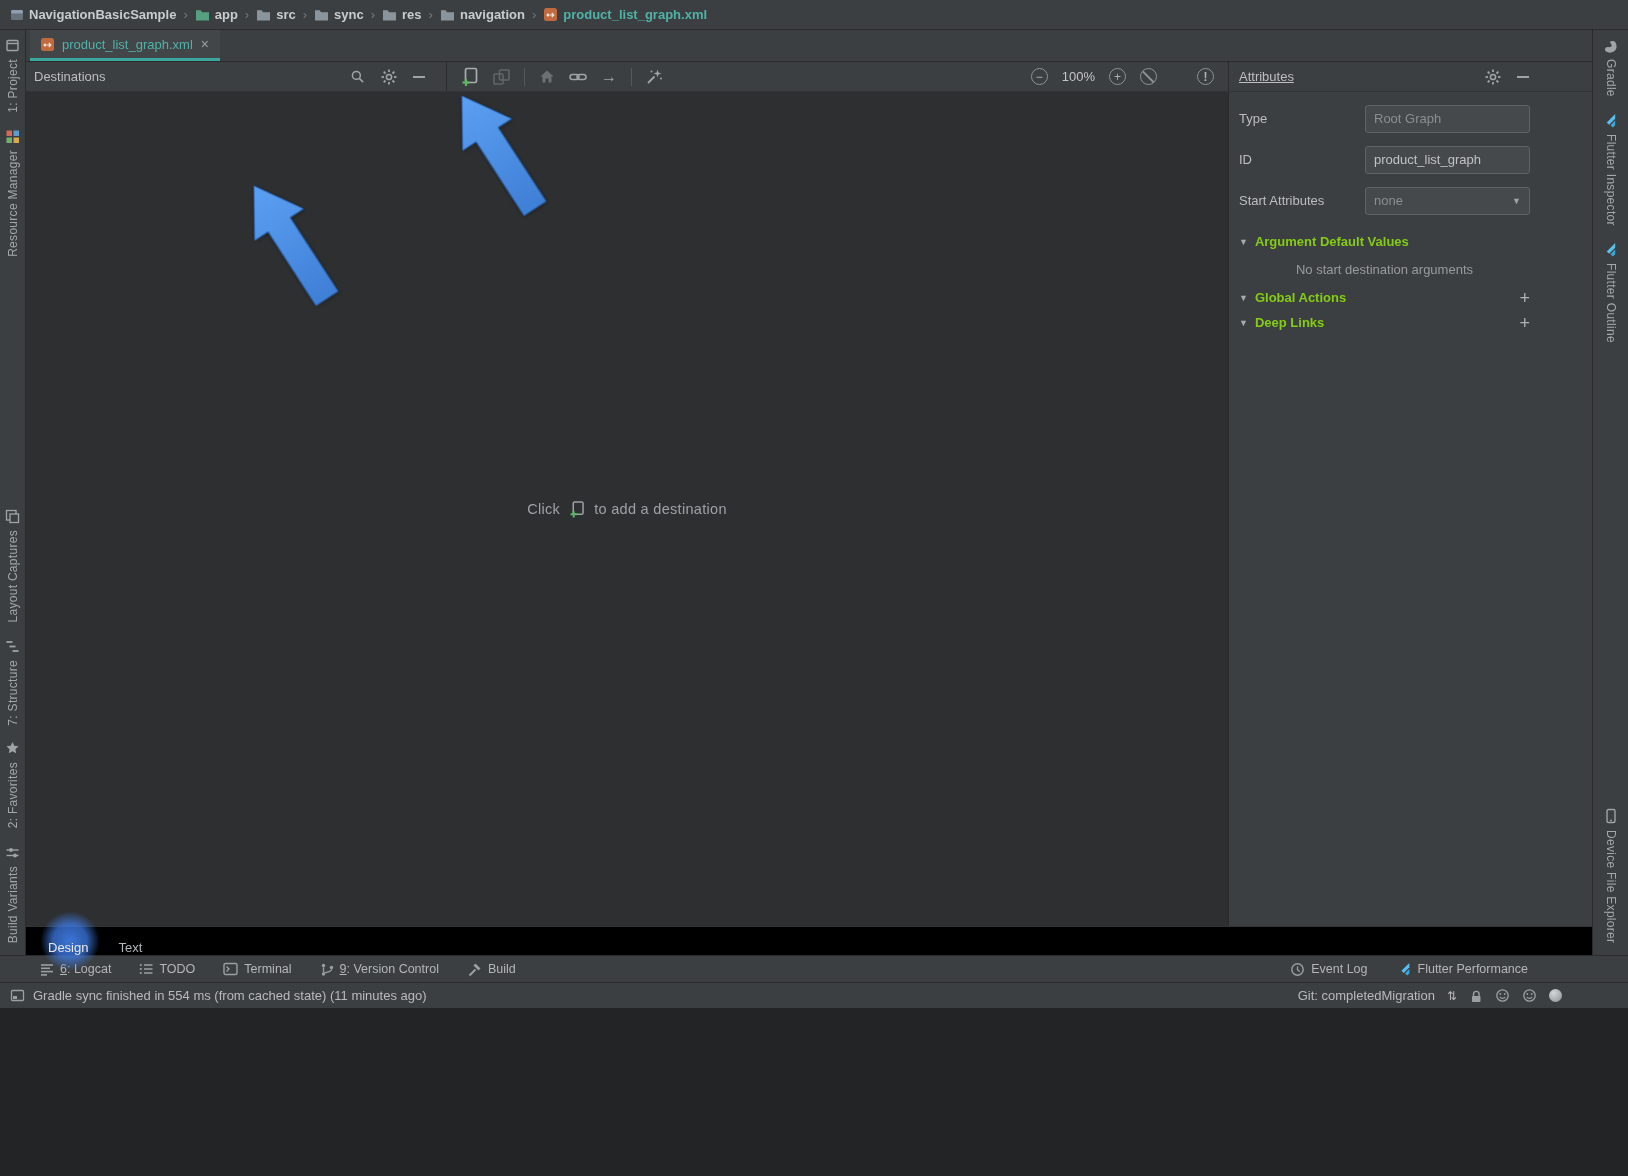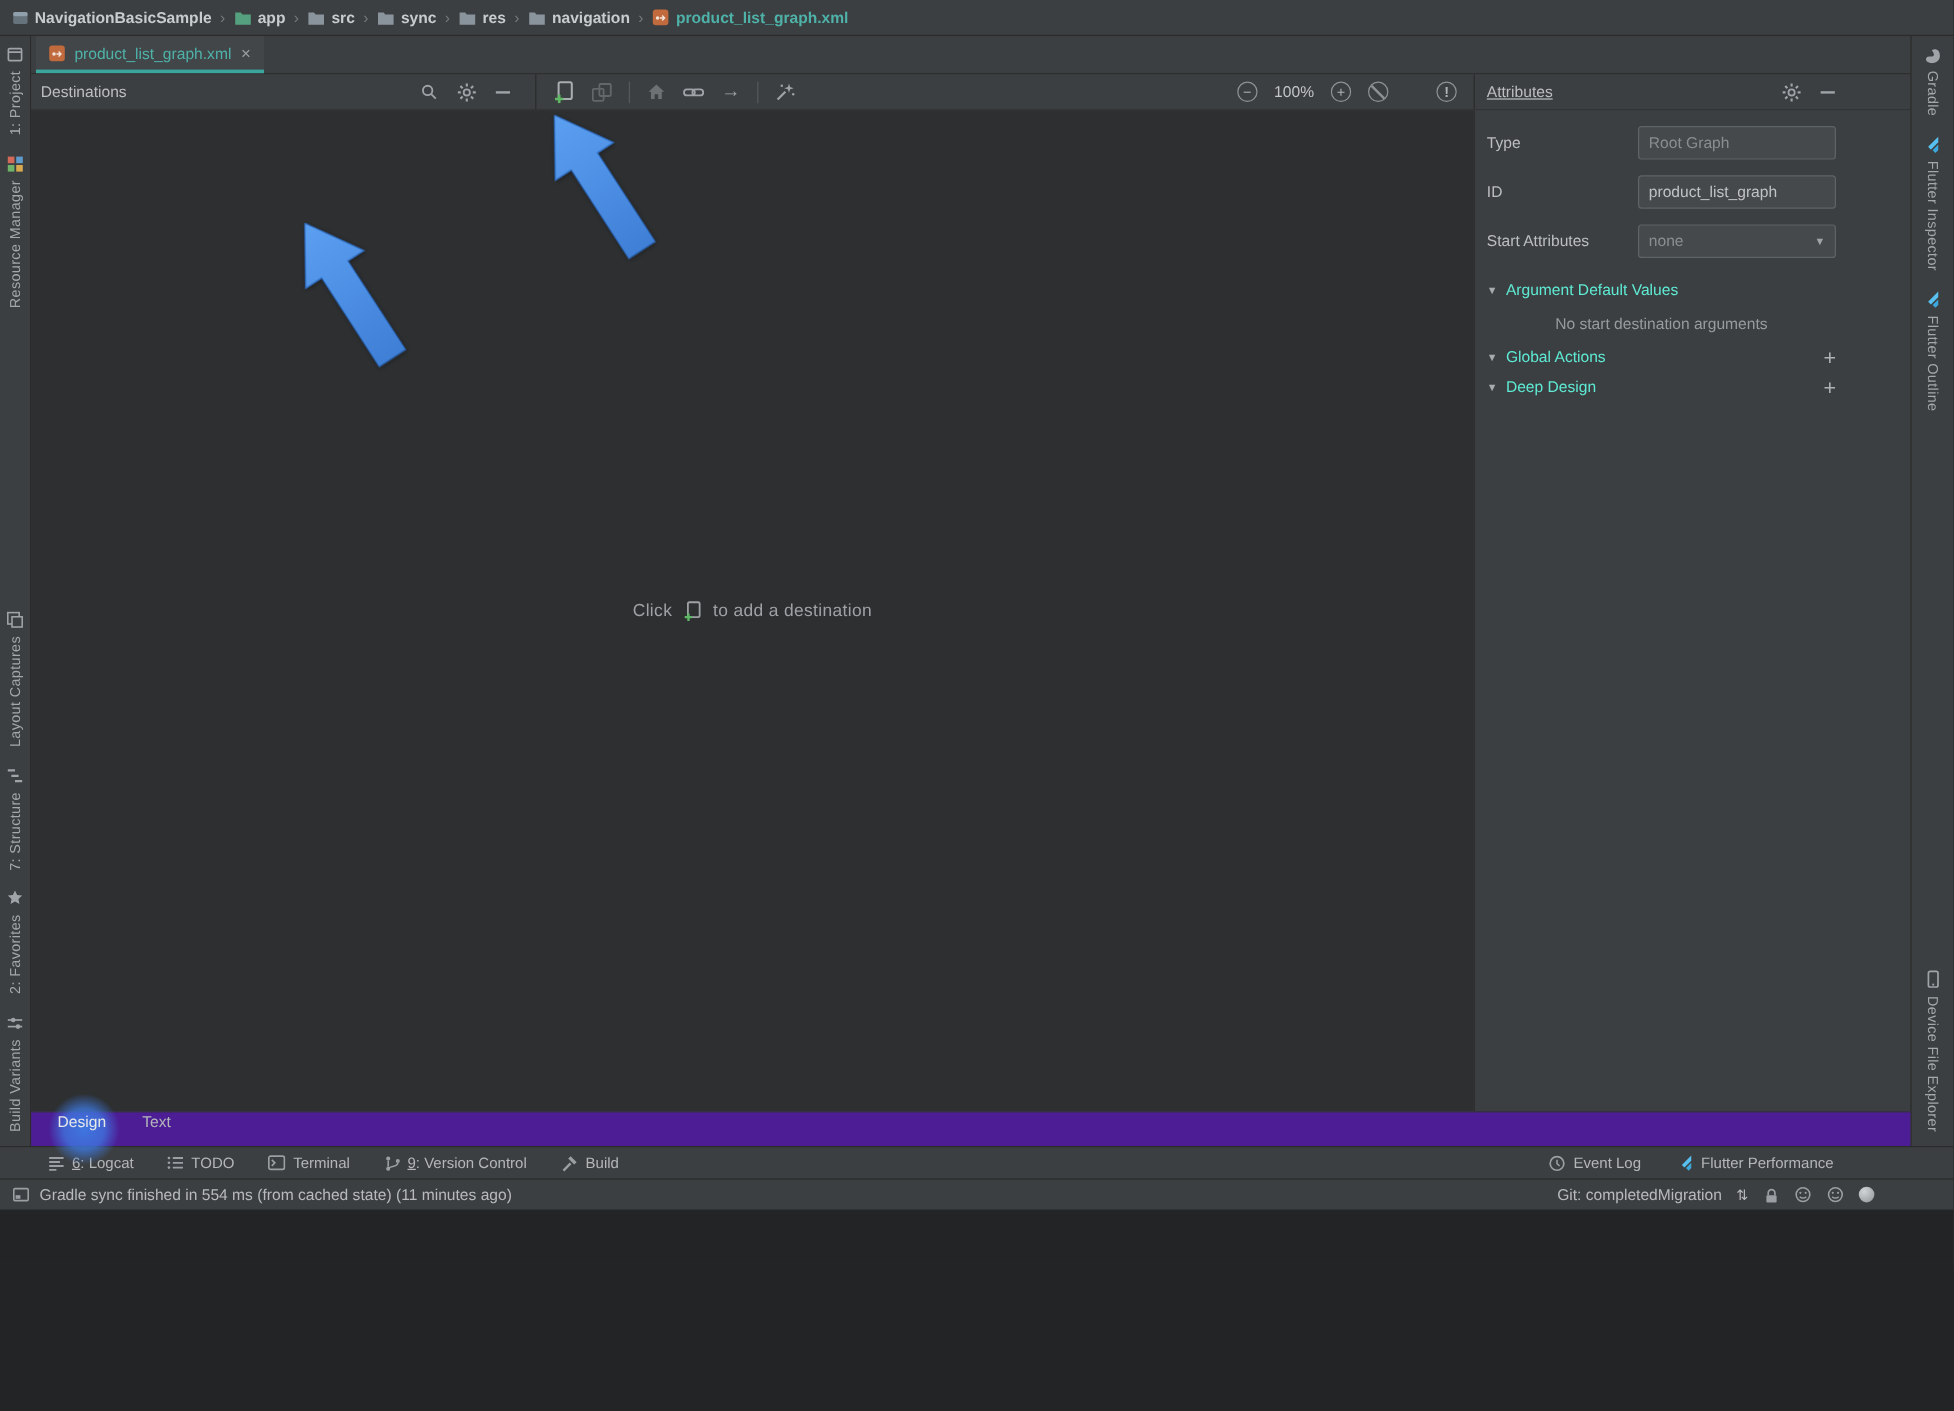--- a/index.html
+++ b/index.html
@@ -77,27 +77,27 @@
   .attr-label { width:126px; flex:0 0 auto; font-size:13px; color:#bcbec0; white-space:nowrap;
                 overflow:hidden; }
   .attr-input { flex:1 1 auto; height:28px; background:#45494b; border:1px solid #5e6366;
                 border-radius:3px; padding:0 8px; display:flex; align-items:center;
                 font-size:13px; color:#c0c2c4; cursor:text; }
   .attr-input.dim { color:#8a8e91; }
   .combo { cursor:pointer; }
   .combo .caret { margin-left:auto; font-size:9px; color:#9fa4a8; }
   .attr-sec { display:flex; align-items:center; height:25px; margin-top:8px; gap:7px; }
   .attr-sec .tri { font-size:9px; color:#a7abae; }
-  .attr-sec .t { font-size:13px; font-weight:normal; color:#5eead4; }
+  .attr-sec .t { font-size:13px; font-weight:bold; color:#84cc16; }
   .attr-sec .plus { margin-left:auto; font-size:18px; color:#aeb2b5; line-height:1; cursor:pointer; }
   .attr-empty { text-align:center; font-size:13px; color:#989b9e; margin:8px 0 4px 0; }
 
   
-  .design-strip { height:29px; background:#4c1d95; border-top:1px solid #323436;
-                  display:flex; align-items:flex-start; gap:30px; padding-left:22px;
+  .design-strip { height:29px; background:#000000; border-top:1px solid #323436;
+                  display:flex; align-items:flex-end; gap:30px; padding-left:22px;
                   position:relative; flex:0 0 auto; }
   .mode-tab { position:relative; z-index:31; font-size:13px; color:#b4b7b9; cursor:pointer; }
   .mode-tab.active { color:#e6e9ea; }
   .halo { position:absolute; left:14px; top:-16px; width:60px; height:60px; border-radius:50%;
           background:radial-gradient(circle, rgba(62,122,227,.95) 0%, rgba(62,122,227,.75) 40%, rgba(62,122,227,0) 70%);
           z-index:30; pointer-events:none; }
 
   
   .tw-bar { height:27px; background:#3c3f41; border-top:1px solid #2b2b2b; display:flex;
             align-items:center; padding:0 100px 0 40px; gap:28px; flex:0 0 auto; }
@@ -425,21 +425,21 @@
           </div>
           <div class="attr-empty">No start destination arguments</div>
 
           <div class="attr-sec">
             <span class="tri">▼</span>
             <span class="t">Global Actions</span>
             <span class="plus">+</span>
           </div>
           <div class="attr-sec" style="margin-top:0">
             <span class="tri">▼</span>
-            <span class="t">Deep Design</span>
+            <span class="t">Deep Links</span>
             <span class="plus">+</span>
           </div>
         </div>
       </div>
 
       <div class="design-strip">
         <span class="halo"></span>
         <span class="mode-tab active">Design</span>
         <span class="mode-tab">Text</span>
       </div>

